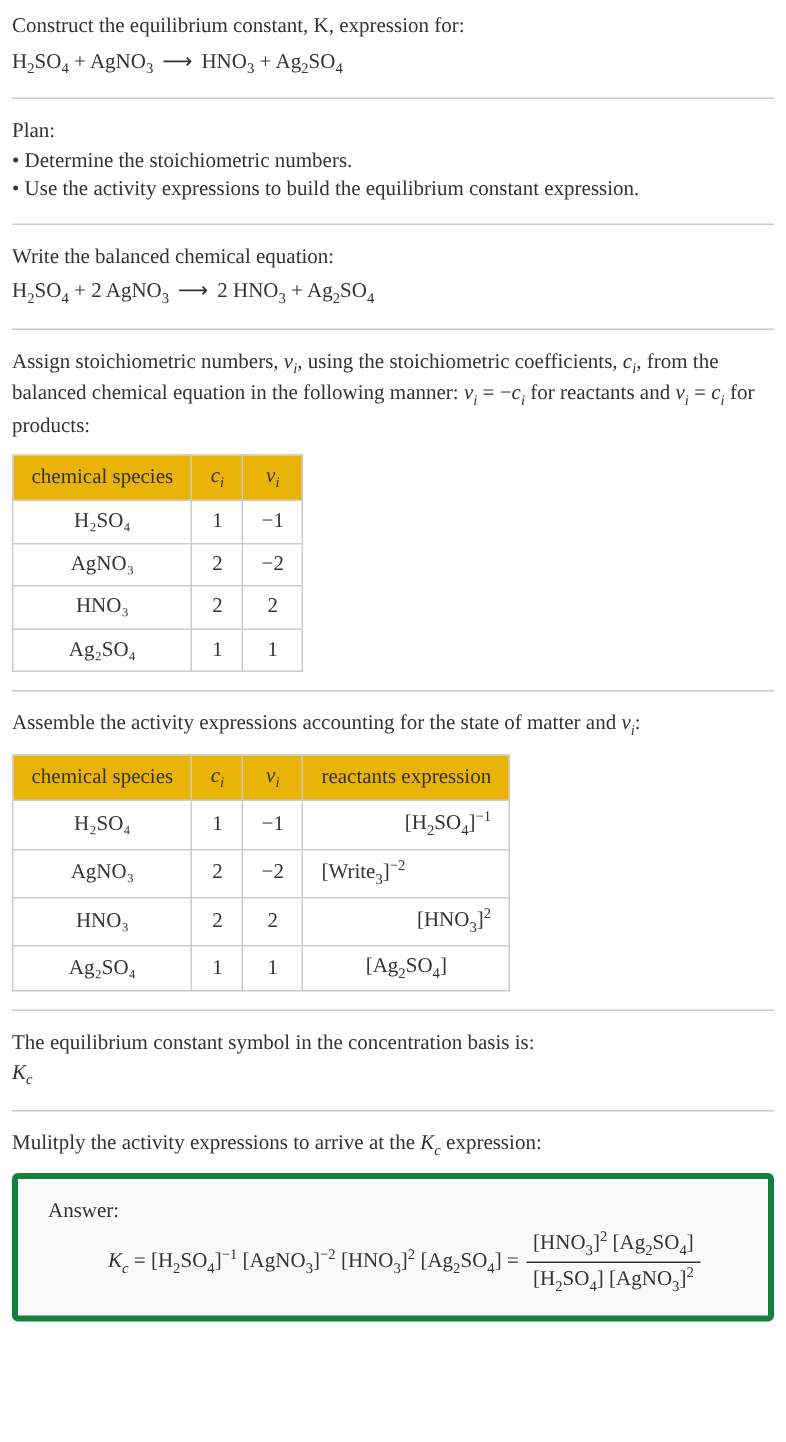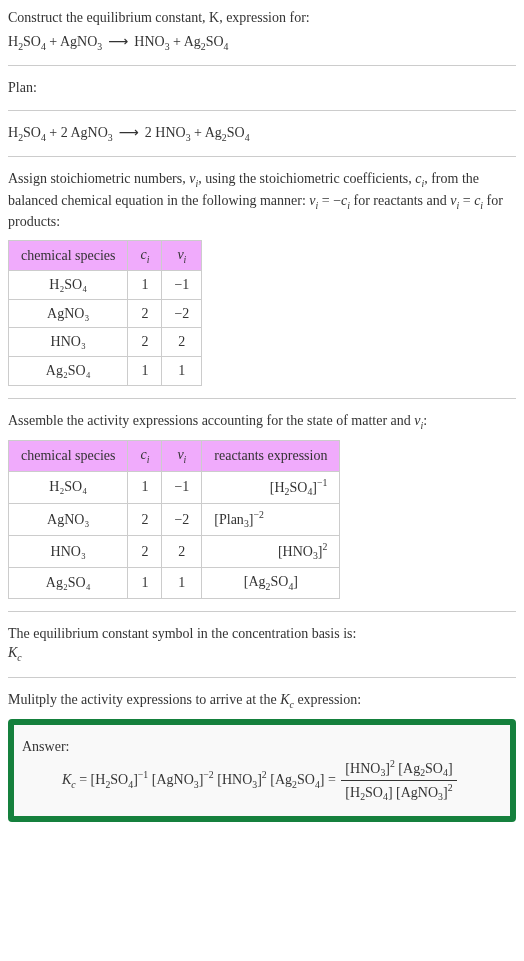--- a/index.html
+++ b/index.html
@@ -35,26 +35,26 @@
       border-collapse: collapse;
       margin: 8px 0;
     }
     td, th {
       border: 1px solid #ccc;
       padding: 4px 12px;
       text-align: center;
       font-weight: normal;
     }
     th {
-      background: #f0abfc;
+      background: #eab308;
     }
     .answer-box {
-      border: 6px solid #15803d;
+      border: 4px solid #15803d;
       background: #f9f9f9;
-      padding: 12px 8px;
+      padding: 12px 20px;
       border-radius: 4px;
       margin-top: 8px;
     }
     .fraction {
       display: inline-block;
       text-align: center;
       vertical-align: middle;
       margin: 0 2px;
     }
     .fraction .num {
@@ -85,25 +85,28 @@
   </div>
   <div class="equation">
     <span>H</span><sub>2</sub><span>SO</span><sub>4</sub><span> + </span><span>AgNO</span><sub>3</sub><span class="arrow">⟶</span><span>HNO</span><sub>3</sub><span> + </span><span>Ag</span><sub>2</sub><span>SO</span><sub>4</sub>
   </div>
 </div>
 
 <hr>
 
 <div class="section">
   <div>Plan:</div>
-</div>
-
-<hr>
-
-<div class="section">
+  <div>• Determine the stoichiometric numbers.</div>
+  <div>• Use the activity expressions to build the equilibrium constant expression.</div>
+</div>
+
+<hr>
+
+<div class="section">
+  <div>Write the balanced chemical equation:</div>
   <div class="equation">
     <span>H</span><sub>2</sub><span>SO</span><sub>4</sub><span> + </span><span>2 </span><span>AgNO</span><sub>3</sub><span class="arrow">⟶</span><span>2 </span><span>HNO</span><sub>3</sub><span> + </span><span>Ag</span><sub>2</sub><span>SO</span><sub>4</sub>
   </div>
 </div>
 
 <hr>
 
 <div class="section">
   <span>Assign stoichiometric numbers, </span><span class="italic">ν</span><sub class="italic">i</sub><span>, using the stoichiometric coefficients, </span><span class="italic">c</span><sub class="italic">i</sub><span>, from the balanced chemical equation in the following manner: </span><span class="italic">ν</span><sub class="italic">i</sub><span> = −</span><span class="italic">c</span><sub class="italic">i</sub><span> for reactants and </span><span class="italic">ν</span><sub class="italic">i</sub><span> = </span><span class="italic">c</span><sub class="italic">i</sub><span> for products:</span>
 </div>
@@ -155,21 +158,21 @@
   <tr>
     <td>H₂SO₄</td>
         <td>1</td>
         <td>−1</td>
     <td style="text-align:right"><span>[H</span><sub>2</sub><span>SO</span><sub>4</sub><span>]</span><sup>−1</sup></td>
   </tr>
   <tr>
     <td>AgNO₃</td>
         <td>2</td>
         <td>−2</td>
-    <td style="text-align:left"><span>[Plan</span><sub>3</sub><span>]</span><sup>−2</sup></td>
+    <td style="text-align:left"><span>[Write</span><sub>3</sub><span>]</span><sup>−2</sup></td>
   </tr>
   <tr>
     <td>HNO₃</td>
         <td>2</td>
         <td>2</td>
     <td style="text-align:right"><span>[HNO</span><sub>3</sub><span>]</span><sup>2</sup></td>
   </tr>
   <tr>
     <td>Ag₂SO₄</td>
         <td>1</td>

